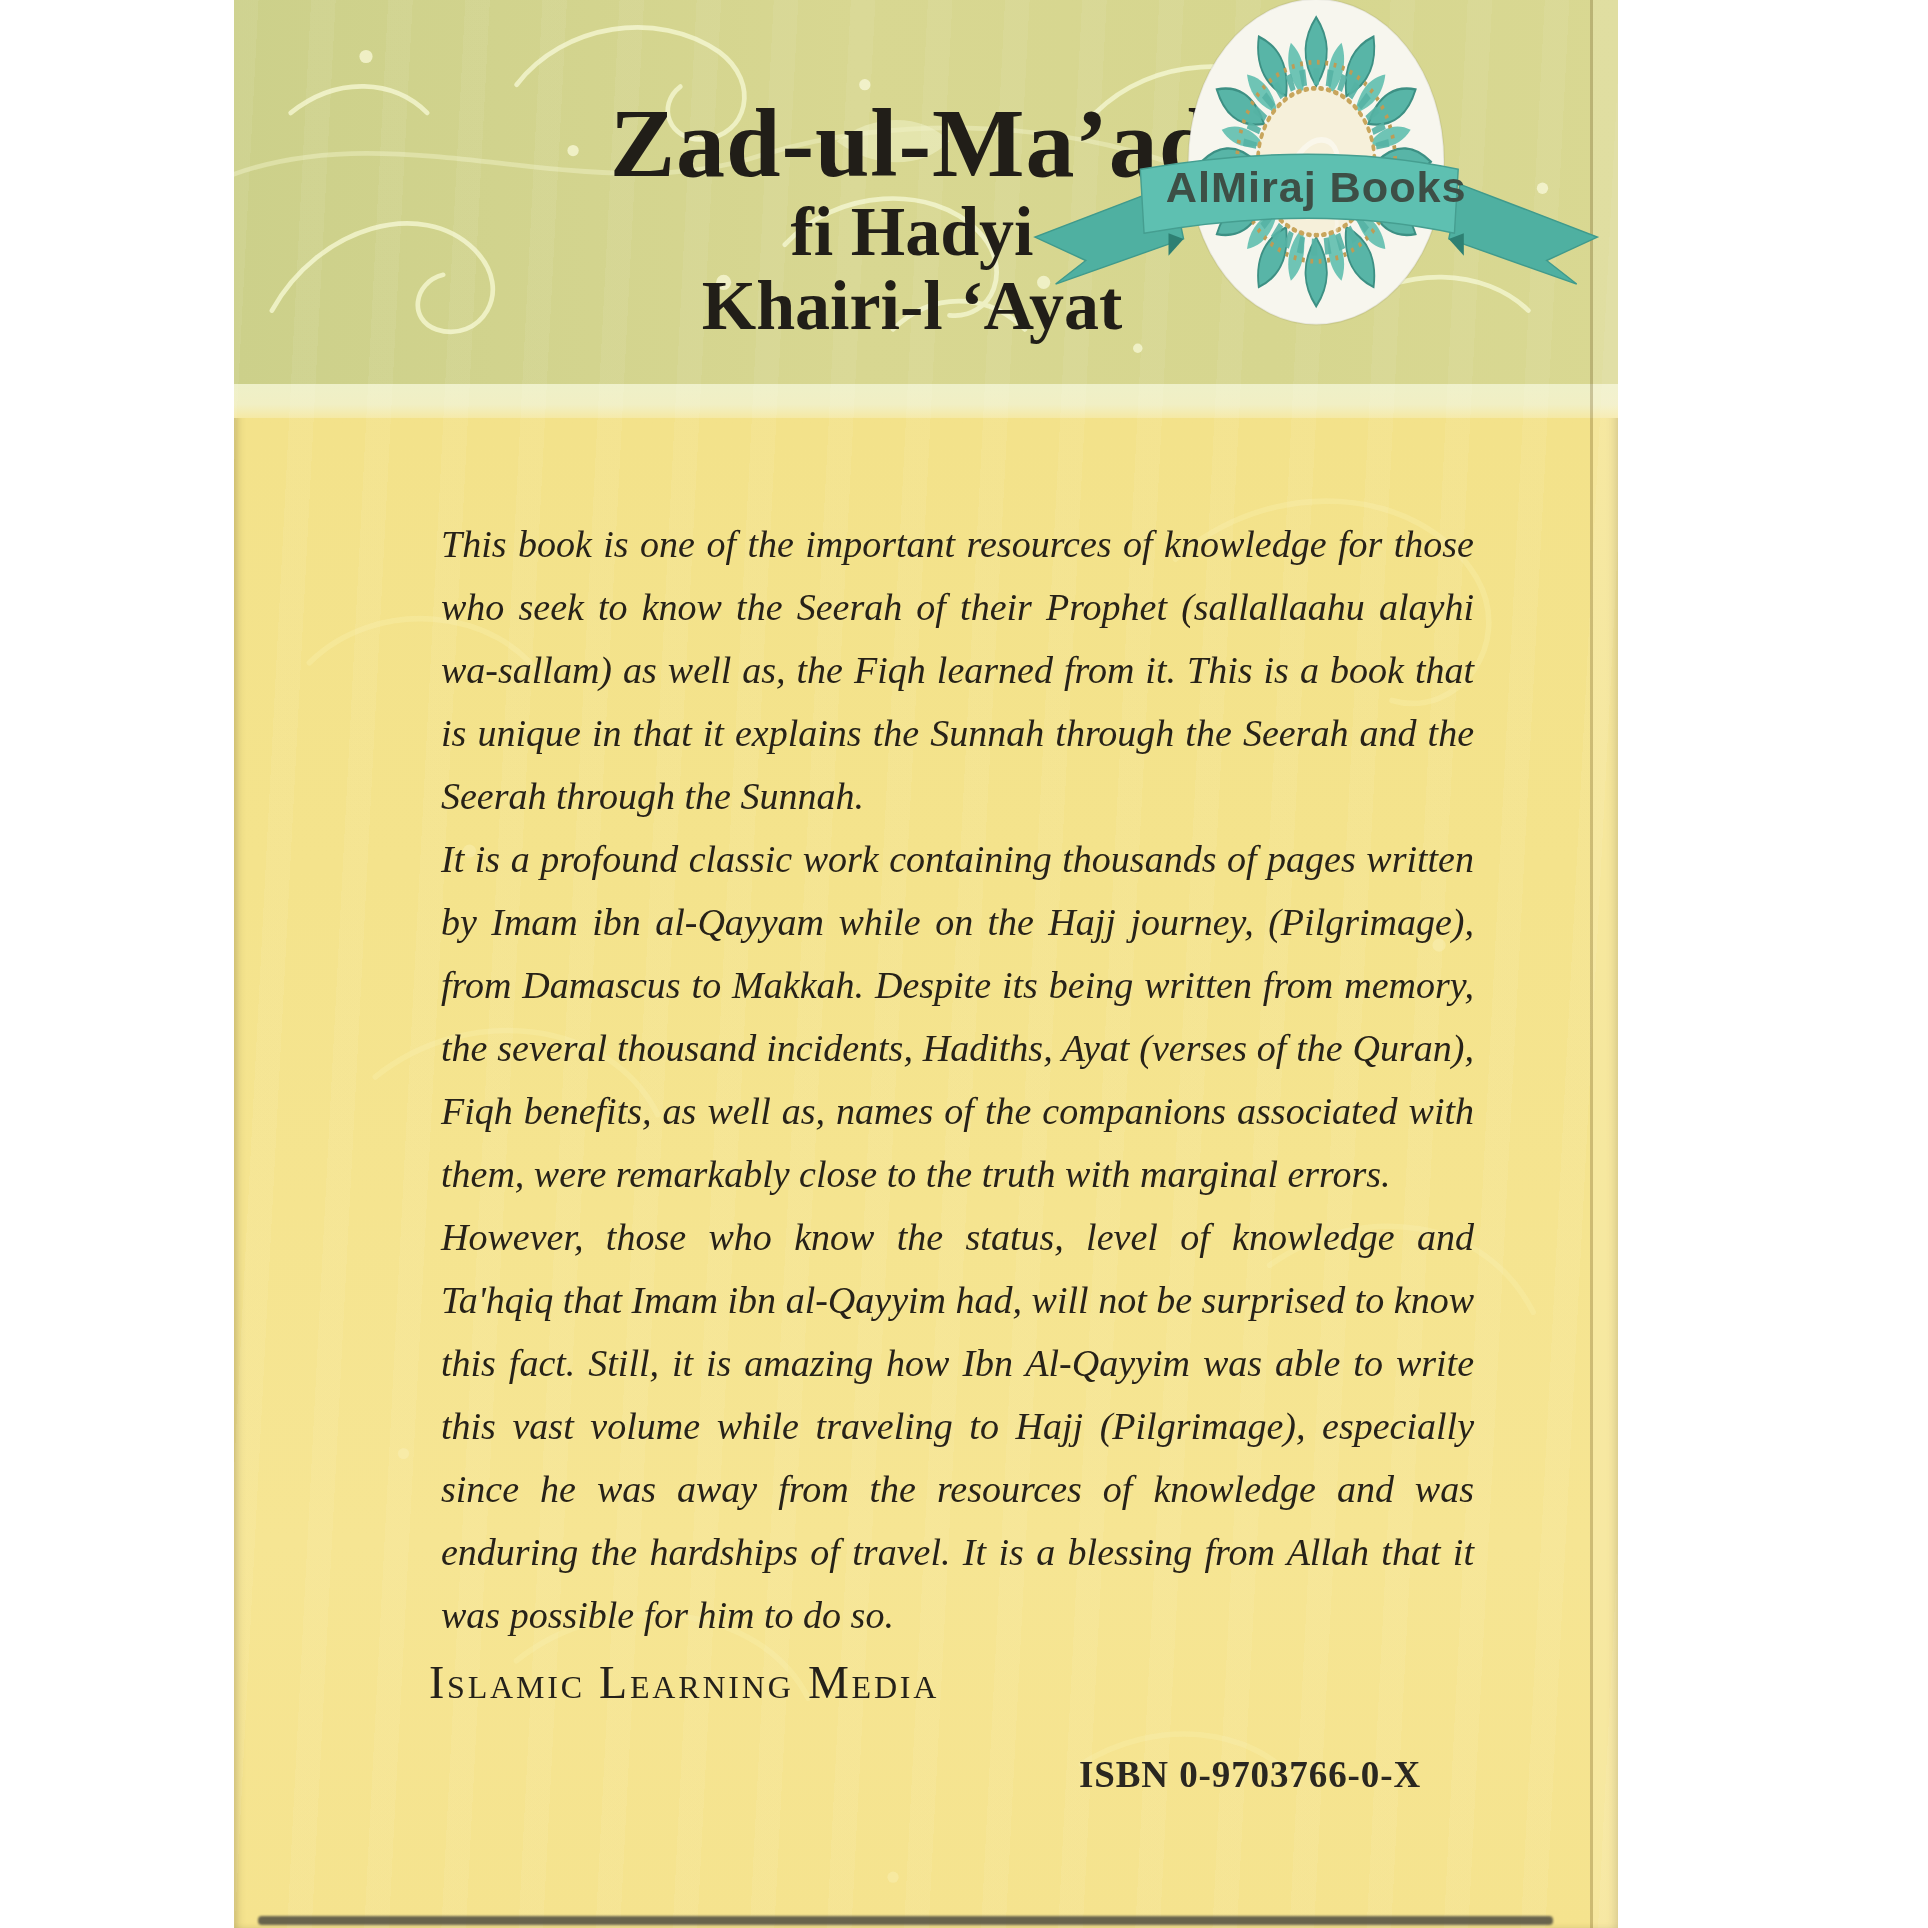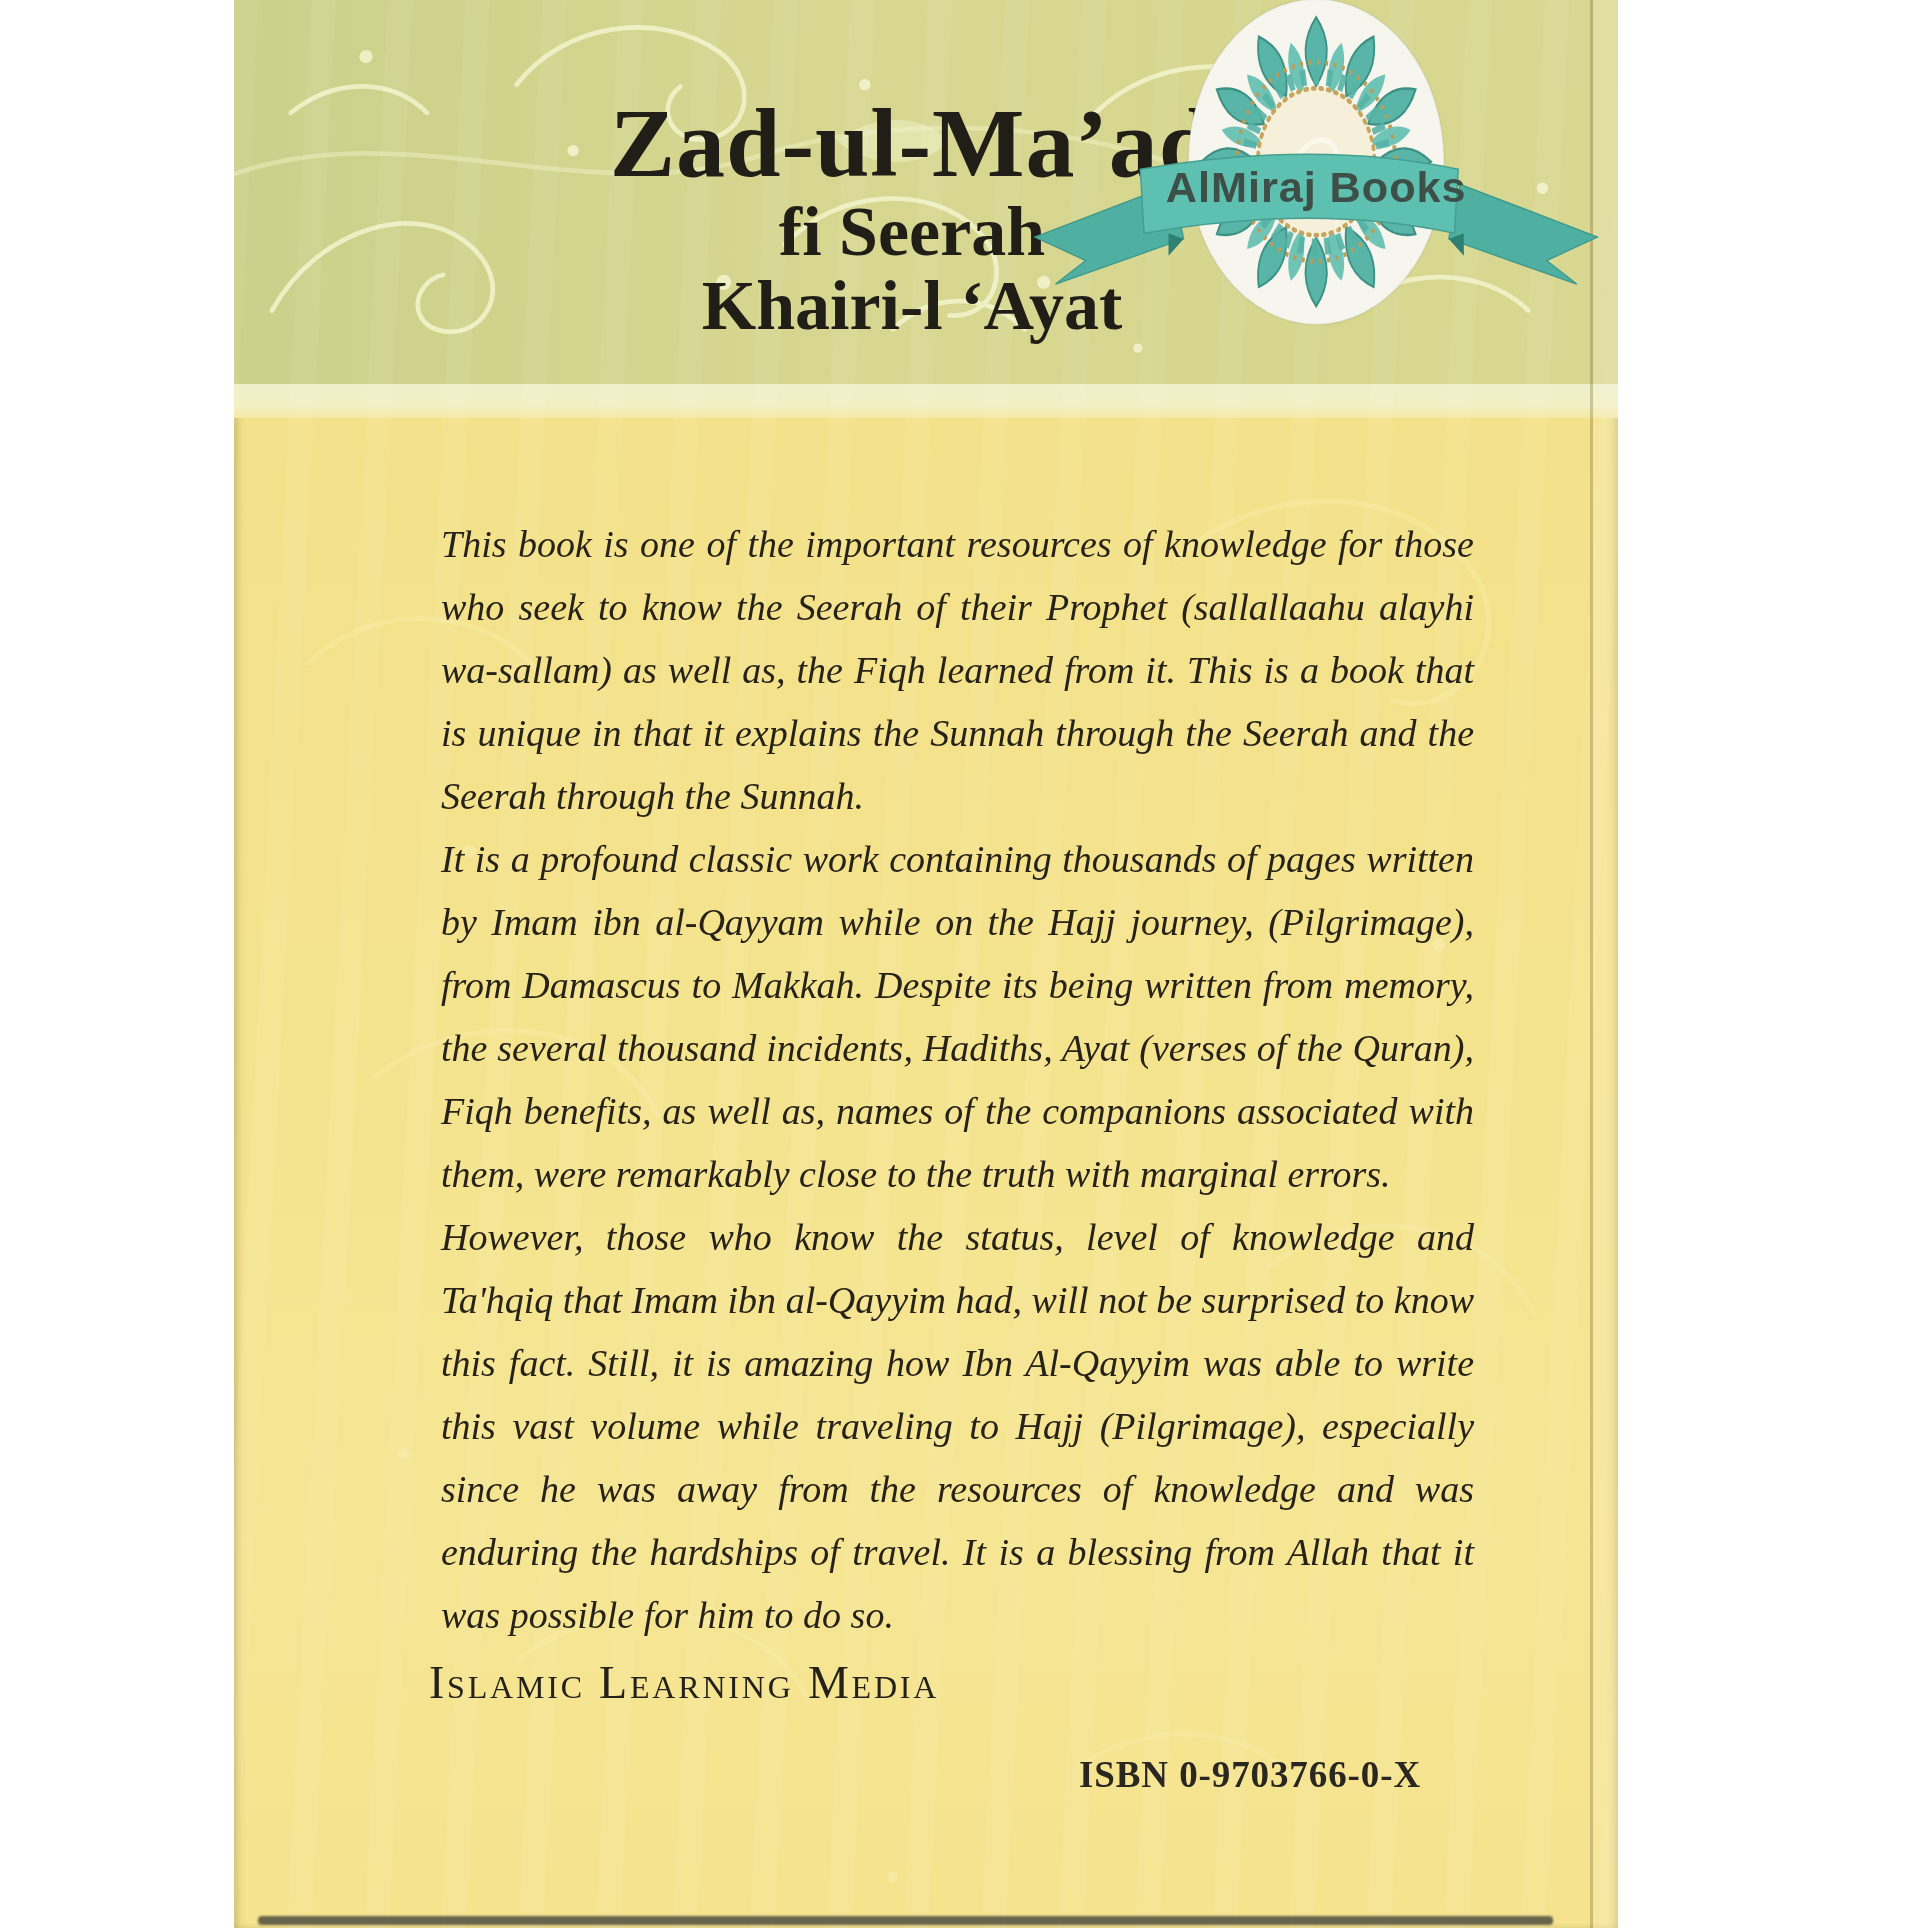--- a/index.html
+++ b/index.html
@@ -90,21 +90,21 @@
           <circle cx="180" cy="1100" r="6"></circle>
       </g>
     </svg>
 
     <div class="texture"></div>
     <div class="crease"></div>
     <div class="edge-col"></div>
 
     <div class="title-block">
       <div class="t1">Zad-ul-Ma’ad</div>
-      <div class="t2">fi Seerah</div>
+      <div class="t2">fi Hadyi</div>
       <div class="t3">Khairi-l ‘Ayat</div>
     </div>
 
     <svg class="badge" width="640" height="348" viewBox="0 0 680 370">
       <defs>
         <path id="petalBig" d="M0,-122 C13,-106 17,-86 0,-64 C-17,-86 -13,-106 0,-122 Z"></path>
         <path id="petalSmall" d="M0,-104 C9,-92 11,-76 0,-58 C-11,-76 -9,-92 0,-104 Z"></path>
       </defs>
 
       <ellipse cx="337" cy="172" rx="136" ry="173" fill="#f7f6ee" stroke="rgba(0,0,0,0.06)" stroke-width="2"></ellipse>

